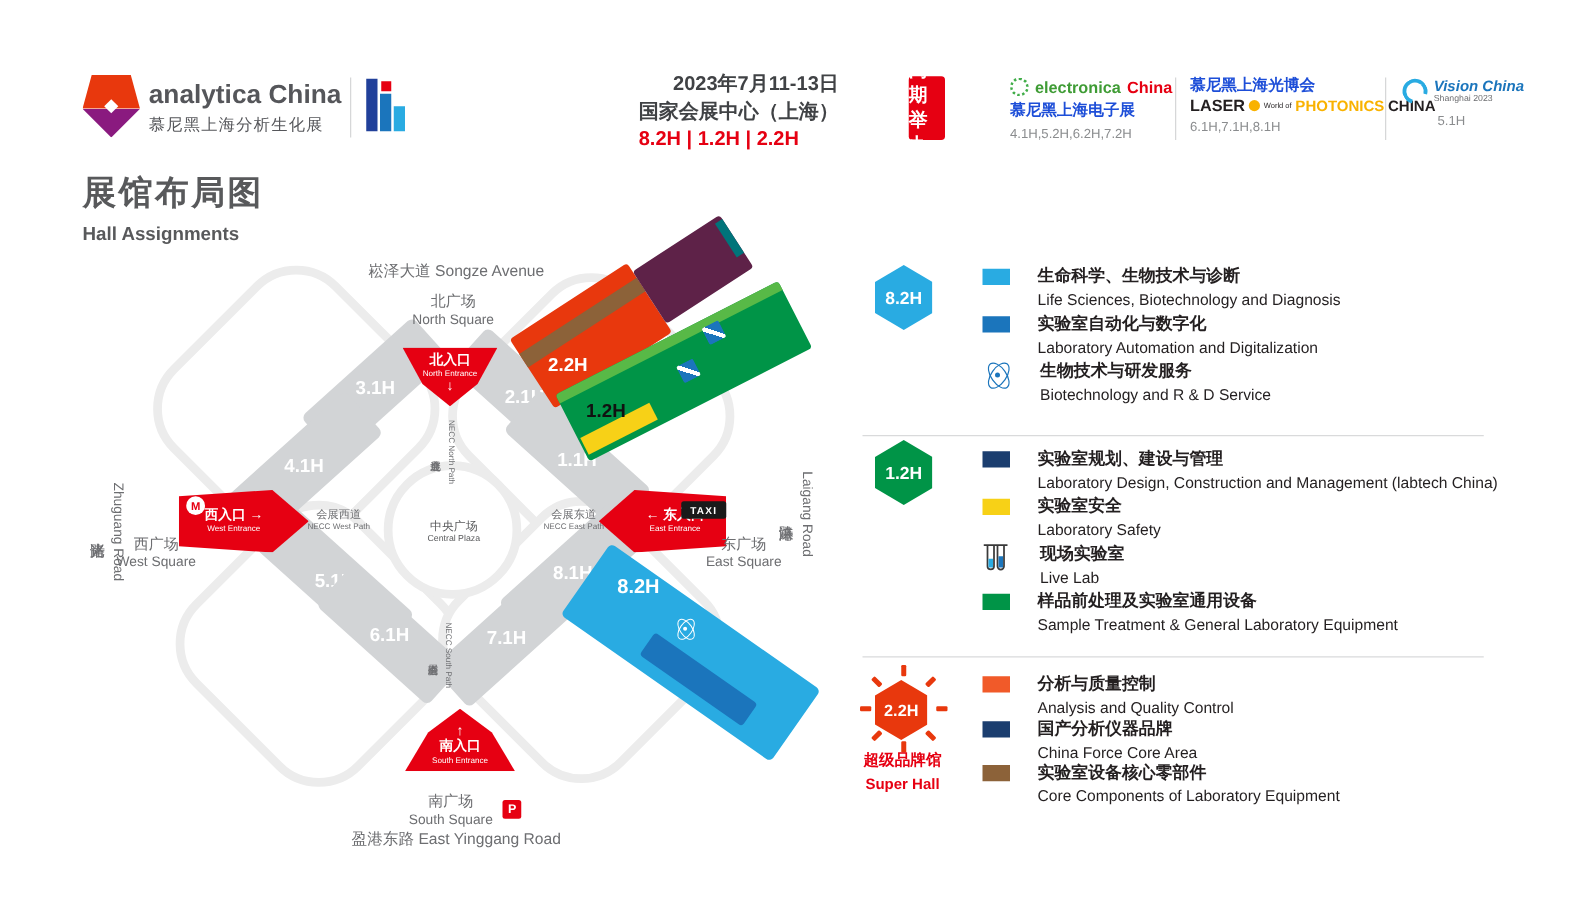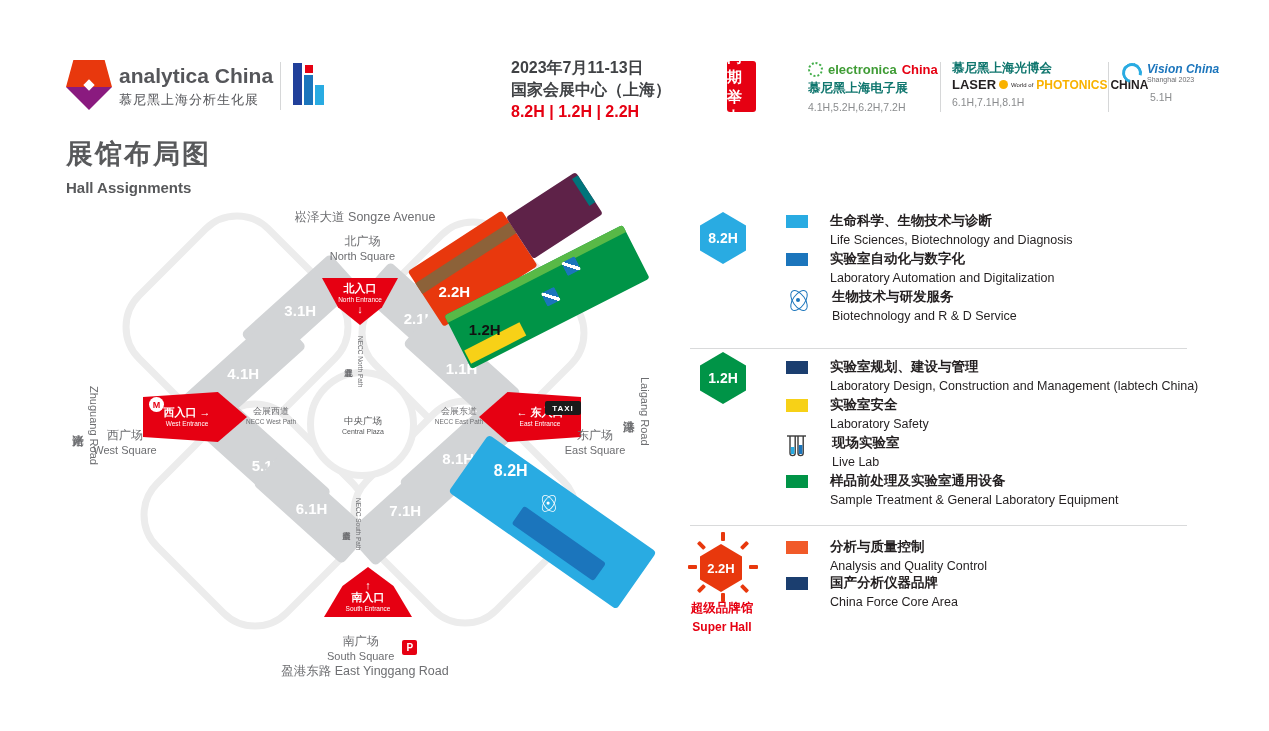--- a/index.html
+++ b/index.html
@@ -4,27 +4,27 @@
 <style>
   * { margin:0; padding:0; box-sizing:border-box; }
   body { font-family:"Liberation Sans","DejaVu Sans",sans-serif; background:#fff; }
   .canvas { position:relative; width:1269px; height:731px; background:#fff; overflow:hidden; }
   .abs { position:absolute; }
 
   
   .brandname { font-size:21px; font-weight:bold; color:#55565a; }
   .brandsub  { font-size:13px; color:#55565a; margin-top:3px; letter-spacing:1px; }
   .vdiv { position:absolute; width:1px; background:#d6d7d8; }
-  .datetxt { font-size:16px; font-weight:bold; color:#404245; line-height:22px; }
+  .datetxt { font-size:16px; font-weight:bold; color:#404245; line-height:22px;text-align:right; }
   .hallstxt { font-size:16px; font-weight:bold; color:#e60012; line-height:22px; }
   .redbox { position:absolute; background:#e60012; color:#fff; border-radius:3px;
             display:flex; flex-direction:column; align-items:center; justify-content:center;
             font-size:15px; font-weight:bold; line-height:20px; }
   .cohalls { font-size:10.5px; color:#8a8c8e; margin-top:4px; }
-  .cosub { font-size:12.5px; color:#0f766e; font-weight:600; margin-top:3px; }
+  .cosub { font-size:12.5px; color:#1d4ed8; font-weight:600; margin-top:3px; }
 
   
   .lobe { position:absolute; width:190px; height:190px; border:7px solid #ececec;
           border-radius:48px; transform:rotate(45deg); background:#fff; }
   .plaza { position:absolute; width:110px; height:110px; border:7px solid #ececec;
            border-radius:50%; background:#fff; }
   .hall { position:absolute; background:#d2d4d6; border-radius:5px;
           display:flex; align-items:center; justify-content:center; }
   .hall > span { color:#fff; font-weight:bold; font-size:15px; }
   .mlabel { position:absolute; color:#6d6e71; text-align:center; }
@@ -399,15 +399,22 @@
            <div class="len">Analysis and Quality Control</div>
         </div>
     </div>
     <div class="lrow" style="left:96px;top:374px">
       <span class="chip" style="background:#1b3e6f"></span>
       <div>
           <div class="lzh">国产分析仪器品牌</div>
            <div class="len">China Force Core Area</div>
         </div>
     </div>
+    <div class="lrow" style="left:96px;top:409px">
+      <span class="chip" style="background:#8c6239"></span>
+      <div>
+          <div class="lzh">实验室设备核心零部件</div>
+           <div class="len">Core Components of Laboratory Equipment</div>
+        </div>
+    </div>
   </div>
 
 </div>
 
 </body></html>

